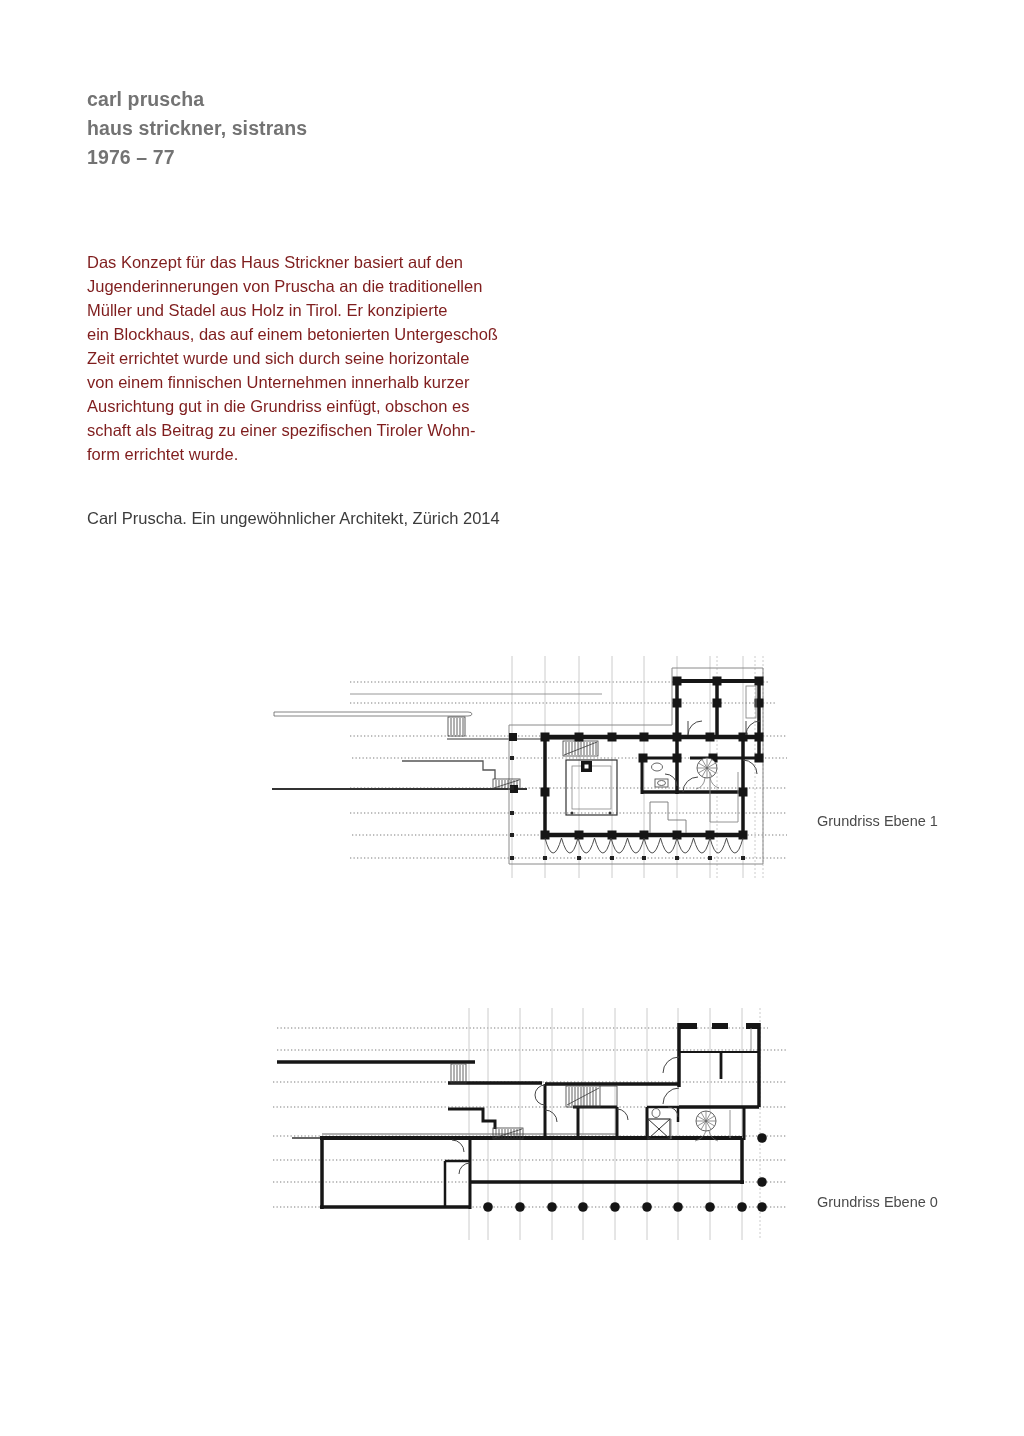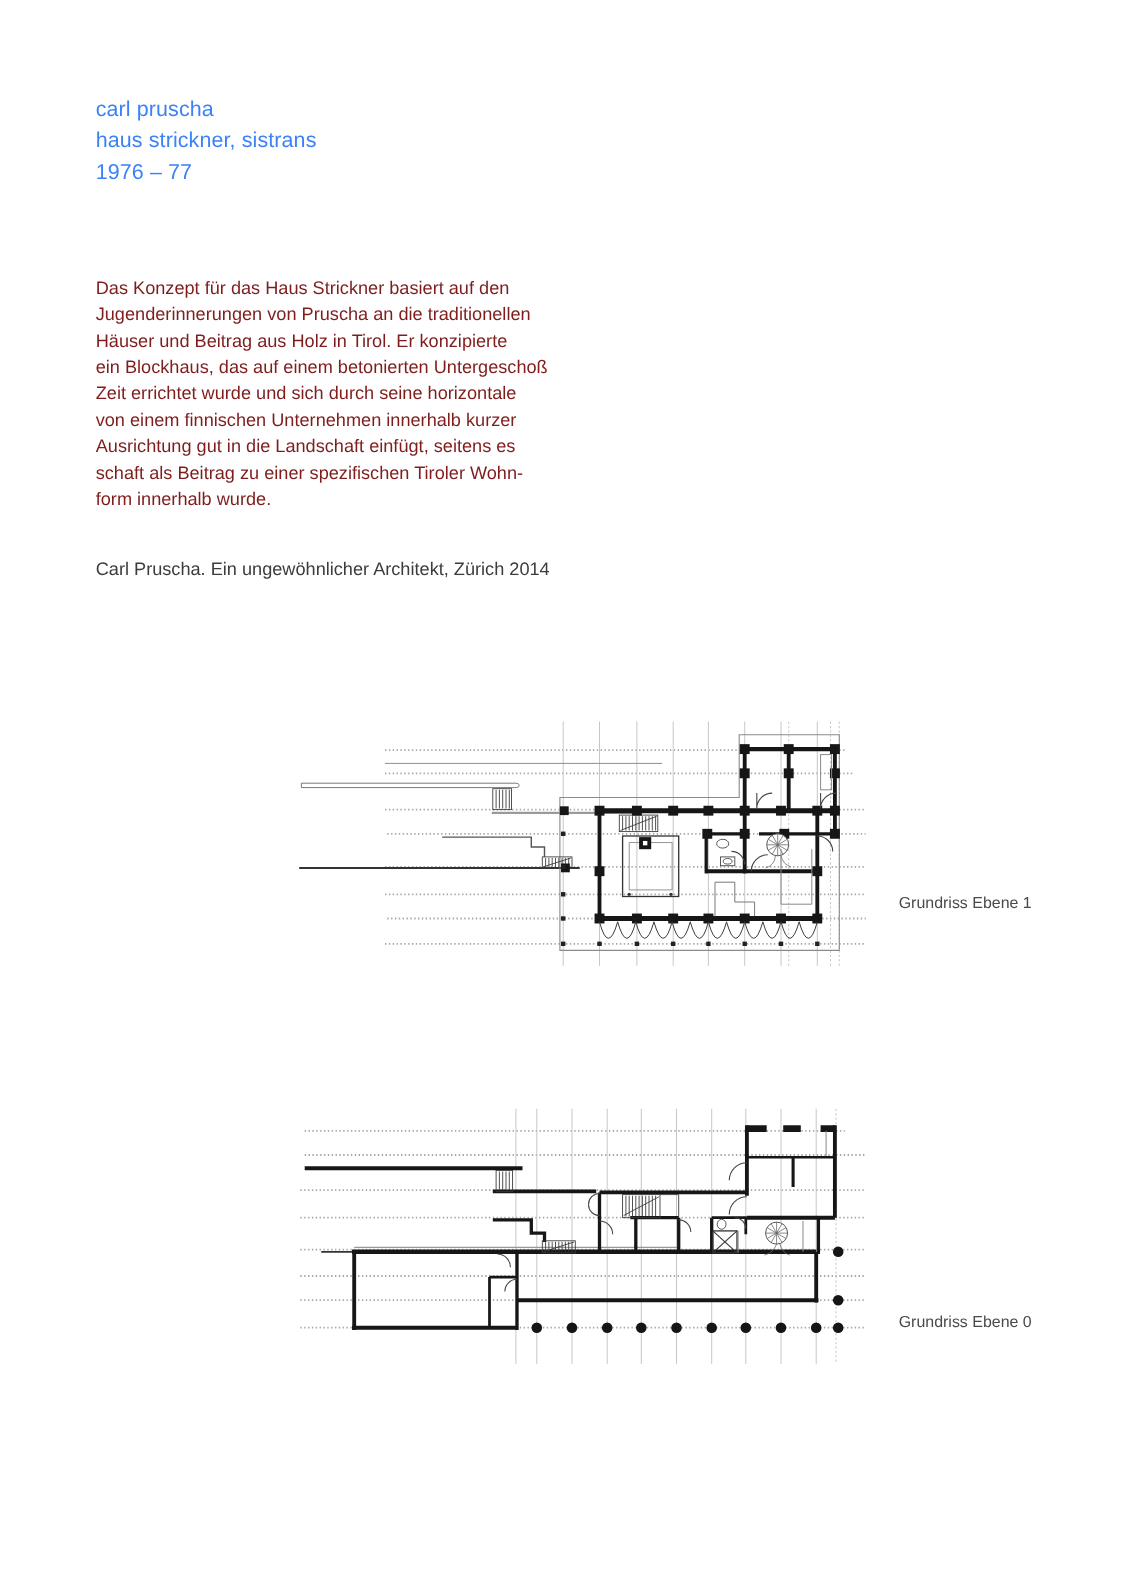--- a/index.html
+++ b/index.html
@@ -1,19 +1,19 @@
 <!DOCTYPE html>
 <html><head>
 <meta charset="utf-8">
 <style>
   html,body{margin:0;padding:0}
   body{width:1024px;height:1436px;background:#ffffff;position:relative;overflow:hidden;
        font-family:"Liberation Sans",sans-serif;}
-  .title-block{position:absolute;left:87px;top:85px;font-weight:normal;font-size:19.5px;
-       line-height:29px;color:#3b82f6;letter-spacing:.1px;white-space:nowrap}
+  .title-block{position:absolute;left:87px;top:85px;font-weight:bold;font-size:19.5px;
+       line-height:29px;color:#737373;letter-spacing:.1px;white-space:nowrap}
   .body-text{position:absolute;left:87px;top:250px;font-size:16.5px;line-height:24px;
        color:#7f1d1d;white-space:nowrap}
   .credit{position:absolute;left:87px;top:506px;font-size:16.5px;line-height:24.5px;
        color:#3c3c3c;white-space:nowrap}
   .caption{position:absolute;left:817px;font-size:14.5px;line-height:19px;color:#4a4a4a;white-space:nowrap}
   .cap1{top:812px}.cap2{top:1193px}
   svg.plan{position:absolute}
   .plan1{left:270px;top:648px}
   .plan2{left:260px;top:1000px}
 </style>
@@ -24,27 +24,27 @@
 
   <header class="title-block">
     <div>carl pruscha</div>
     <div>haus strickner, sistrans</div>
     <div>1976 – 77</div>
   </header>
 
   <section class="body-text">
     <div>Das Konzept für das Haus Strickner basiert auf den</div>
     <div>Jugenderinnerungen von Pruscha an die traditionellen</div>
-    <div>Häuser und Beitrag aus Holz in Tirol. Er konzipierte</div>
+    <div>Müller und Stadel aus Holz in Tirol. Er konzipierte</div>
     <div>ein Blockhaus, das auf einem betonierten Untergeschoß</div>
     <div>Zeit errichtet wurde und sich durch seine horizontale</div>
     <div>von einem finnischen Unternehmen innerhalb kurzer</div>
-    <div>Ausrichtung gut in die Landschaft einfügt, seitens es</div>
+    <div>Ausrichtung gut in die Grundriss einfügt, obschon es</div>
     <div>schaft als Beitrag zu einer spezifischen Tiroler Wohn-</div>
-    <div>form innerhalb wurde.</div>
+    <div>form errichtet wurde.</div>
   </section>
 
   <section class="credit">
     <div>Carl Pruscha. Ein ungewöhnlicher Architekt, Zürich 2014</div>
   </section>
 
   <svg class="plan plan1" width="530" height="242" viewBox="270 648 530 242">
 
     <g stroke="#a8a8a8" stroke-width="1.6" stroke-dasharray="1.3 2.2" fill="none">
       <line x1="350" y1="682" x2="768" y2="682"></line>

